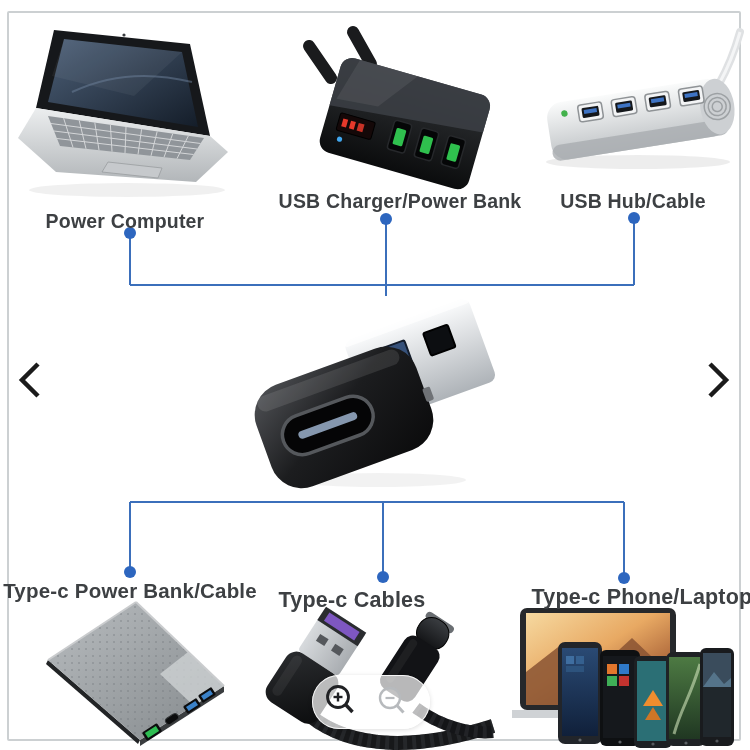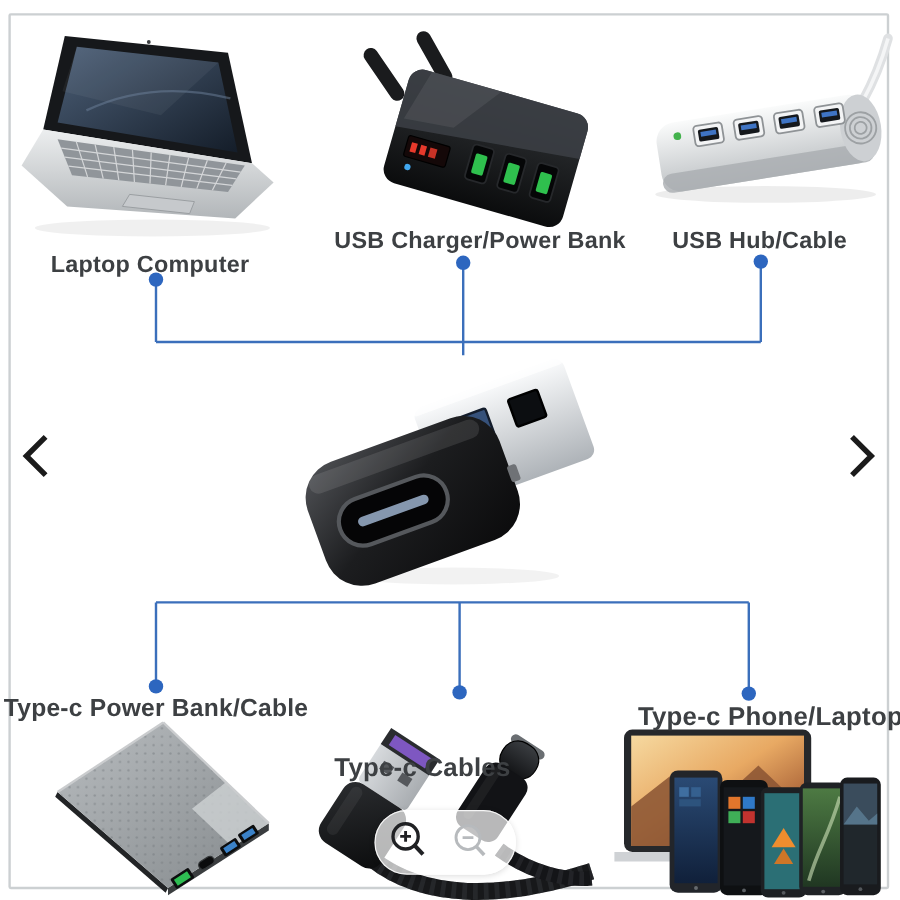--- a/index.html
+++ b/index.html
@@ -289,25 +289,25 @@
       <circle class="cdot" cx="634" cy="218" r="6"></circle>
     </g>
     <g>
       <path class="cline" d="M130,502 H624 M130,502 V572 M383,502 V577 M624,502 V578"></path>
       <circle class="cdot" cx="130" cy="572" r="6"></circle>
       <circle class="cdot" cx="383" cy="577" r="6"></circle>
       <circle class="cdot" cx="624" cy="578" r="6"></circle>
     </g>
   </svg>
 
-  <div class="lbl lbl-sm" style="left:125px;top:210px;">Laptop Computer</div>
+  <div class="lbl lbl-sm" style="left:125px;top:210px;">Power Computer</div>
   <div class="lbl lbl-sm" style="left:633px;top:190px;">USB Hub/Cable</div>
   <div class="lbl lbl-sm" style="left:400px;top:190px;">USB Charger/Power Bank</div>
   <div class="lbl lbl-md" style="left:130px;top:579px;">Type-c Power Bank/Cable</div>
-  <div class="lbl lbl-lg" style="left:352px;top:588px;margin-top:40px;">Type-c Cables</div>
+  <div class="lbl lbl-lg" style="left:352px;top:588px;">Type-c Cables</div>
   <div class="lbl lbl-lg" style="left:642px;top:585px;text-align:center;">Type-c Phone/Laptop</div>
 
   <button class="navbtn" style="left:12px;top:356px;" aria-label="Previous image">
     <svg width="36" height="48" viewBox="0 0 36 48">
       <polyline points="26,8 10,24 26,40" fill="none" stroke="#1b1b1b" stroke-width="4.5"></polyline>
     </svg>
   </button>
   <button class="navbtn" style="left:700px;top:356px;" aria-label="Next image">
     <svg width="36" height="48" viewBox="0 0 36 48">
       <polyline points="10,8 26,24 10,40" fill="none" stroke="#1b1b1b" stroke-width="4.5"></polyline>

